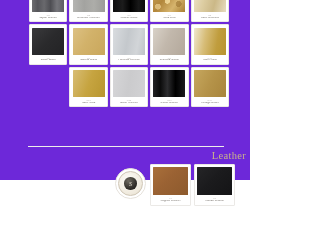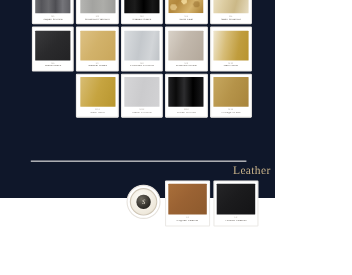--- a/index.html
+++ b/index.html
@@ -9,21 +9,21 @@
     height: 250px;
     overflow: hidden;
     background: #ffffff;
     font-family: "Liberation Sans", sans-serif;
   }
 
   .page {
     position: relative;
     width: 250px;
     height: 180px;
-    background: #0f172a;
+    background: #6d28d9;
   }
 
   
   .metals-grid {
     position: absolute;
     left: 29px;
     top: -18px;
     width: 200px;
     display: grid;
     grid-template-columns: repeat(5, 1fr);

